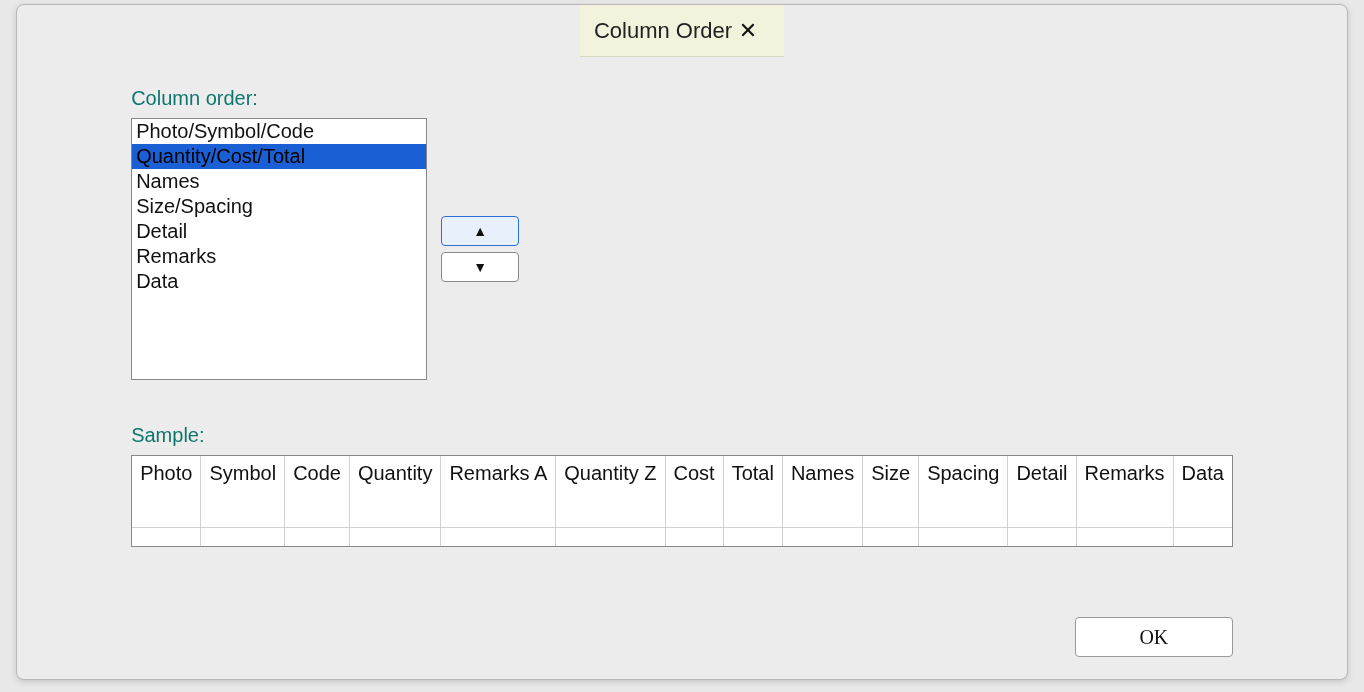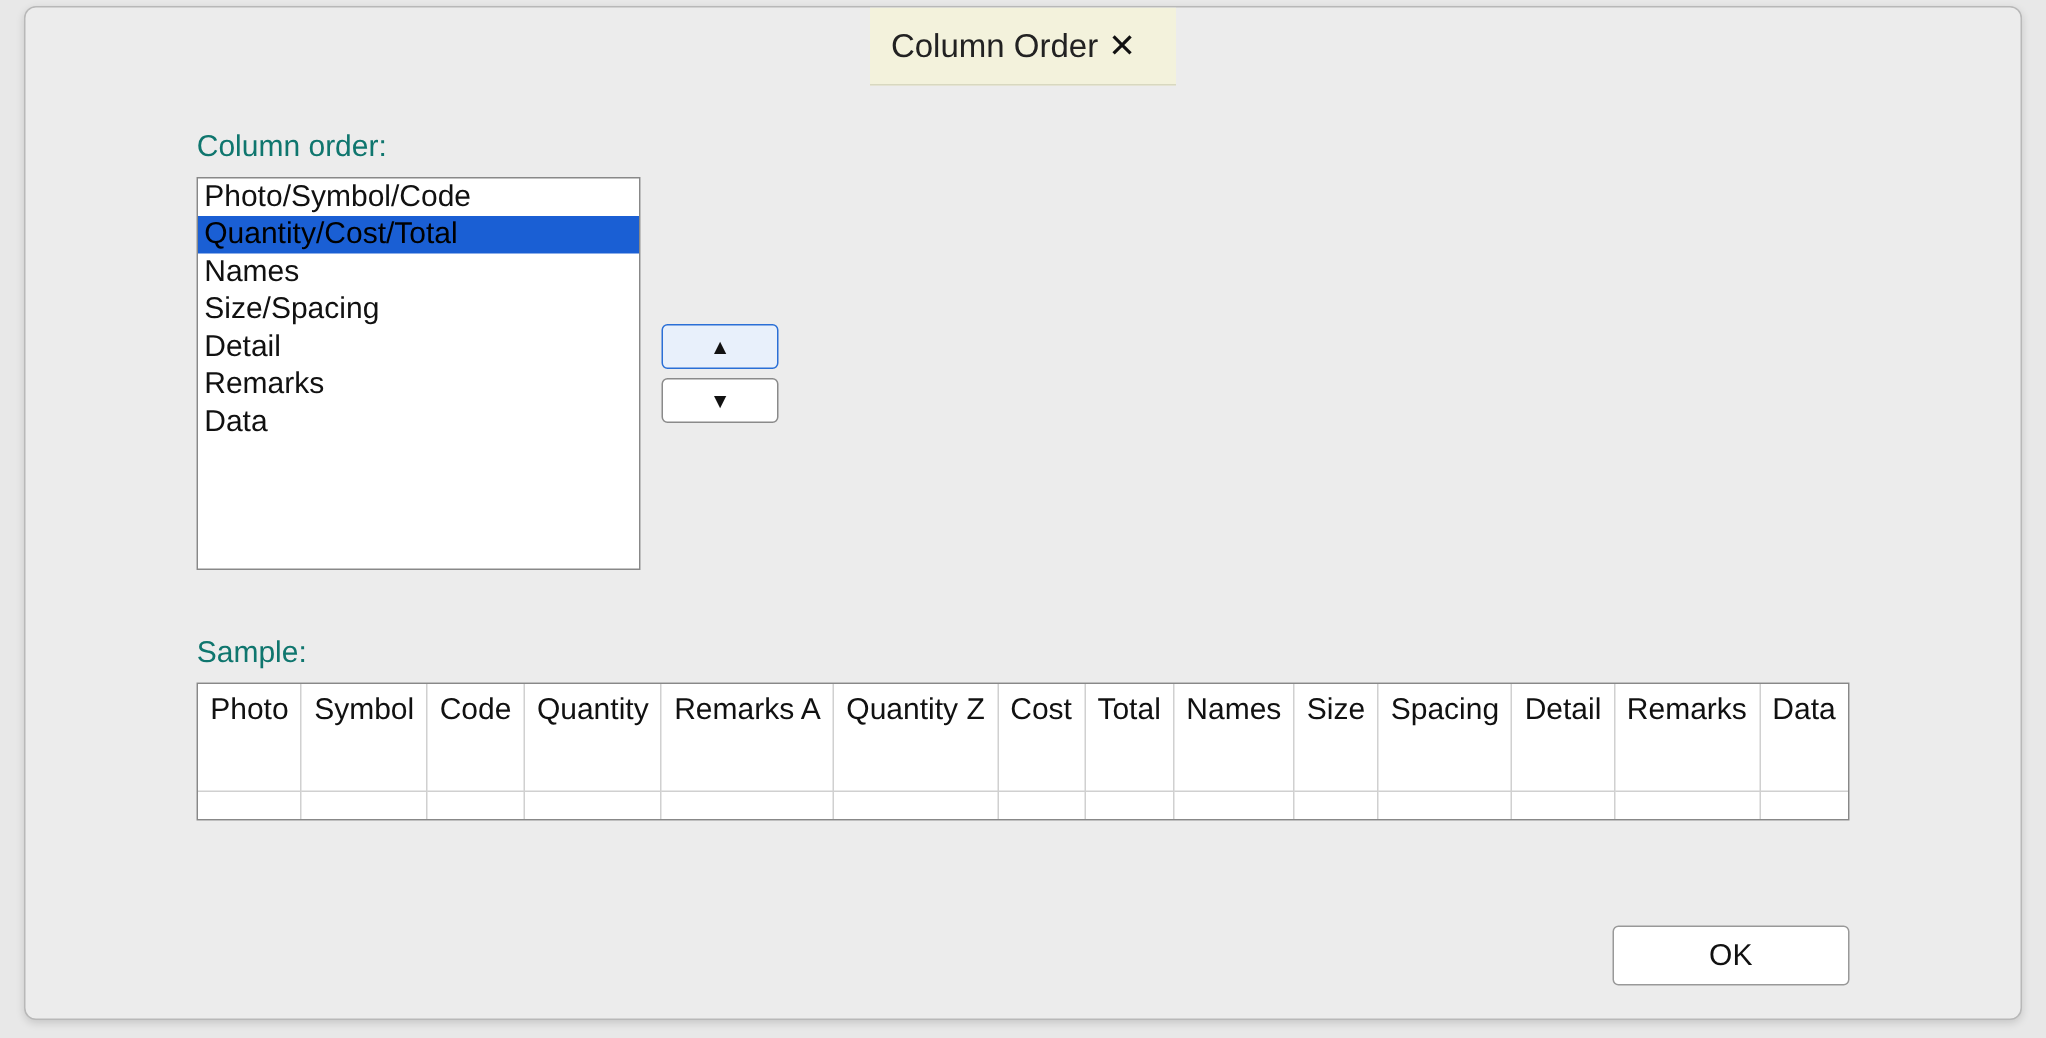--- a/index.html
+++ b/index.html
@@ -147,20 +147,21 @@
       background: #fff;
       border: 1px solid #999;
       border-radius: 4px;
       font-size: 20px;
       color: #111;
       display: flex;
       align-items: center;
       justify-content: center;
       cursor: pointer;
       user-select: none;
+      font-family: Liberation Serif, serif;
     }
   </style>
 </head>
 <body>
 
 <div class="dialog">
   <div class="titlebar">
     <div class="title-text">Column Order</div>
     <div class="close-btn">
       <span>✕</span>

